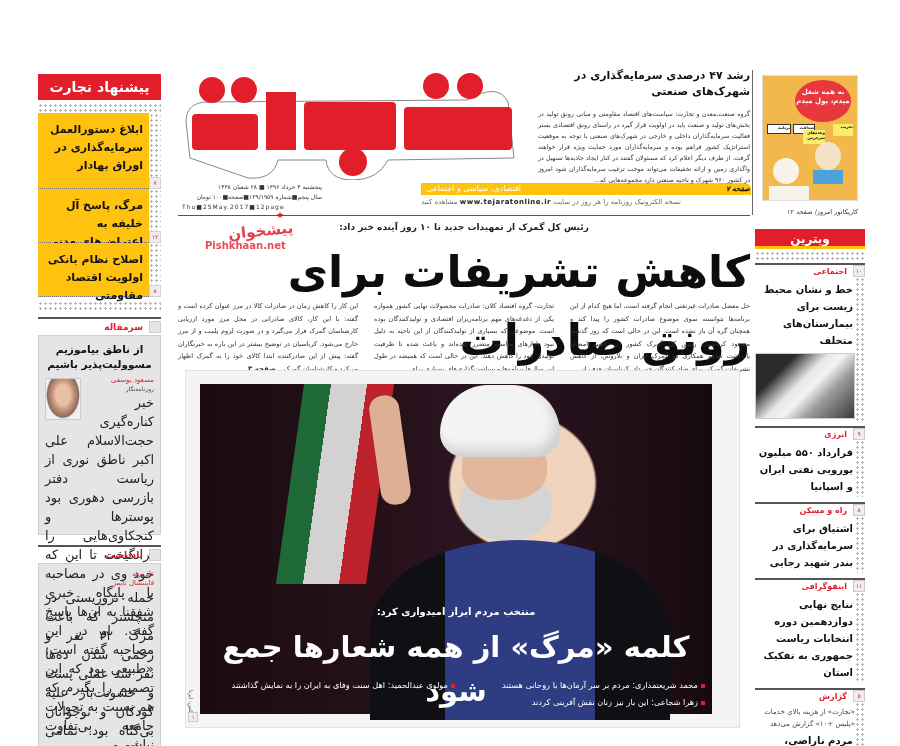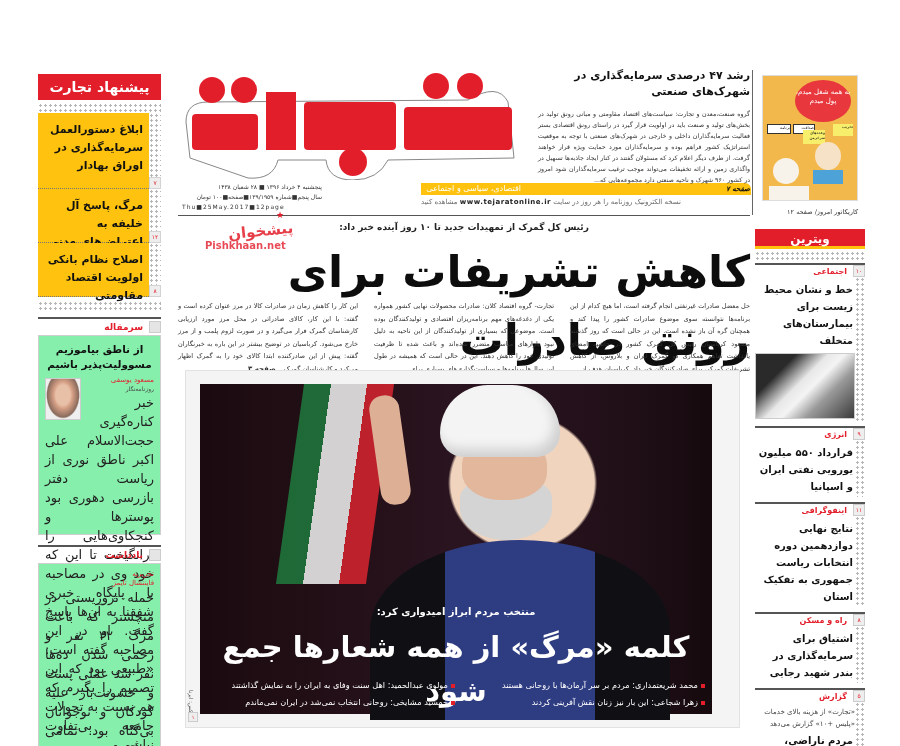--- a/index.html
+++ b/index.html
@@ -16,21 +16,21 @@
   .pish-item { display: flex; margin-top: 0; }
   .pish-body { flex: 1; background: #ffc20e; font-weight: bold; font-size: 11px; line-height: 18px; padding: 6px 6px 6px 4px; text-align: right; }
   .pish-side { width: 12px; position: relative; }
   .pish-num { position: absolute; bottom: 0; right: 0; width: 12px; height: 12px; background: #eee; border: 1px solid #d3d3d3; font-size: 6px; color: #e31e2b; text-align: center; line-height: 10px; }
   .pish-sep { border-bottom: 1px dotted #777; }
 
   .section-label { font-size: 9px; color: #e31e2b; font-weight: bold; text-align: right; padding-right: 18px; height: 16px; line-height: 16px; position: relative; }
   .section-label .sq { position: absolute; right: 0; top: 2px; width: 12px; height: 12px; background: #e5e5e5; border: 1px solid #ccc; }
   .rule { border-top: 2px solid #555; }
 
-  .opinion-box { border: 1px solid #cfcfcf; padding: 6px 6px 6px 6px; background: #86efac; }
+  .opinion-box { border: 1px solid #cfcfcf; padding: 6px 6px 6px 6px; background: #e5e5e5; }
   .op-title { font-weight: bold; font-size: 10.5px; line-height: 15px; text-align: center; margin-bottom: 4px; }
   .op-author { font-size: 7px; color: #e31e2b; line-height: 9px; }
   .op-role { font-size: 6px; color: #444; line-height: 8px; }
   .op-body { font-size: 13px; line-height: 19px; color: #222; text-align: justify; }
   .op-cont { font-size: 7px; font-weight: bold; margin-top: 2px; }
 
   .portrait { width: 36px; height: 42px; float: left; margin: 2px 4px 2px 0; background: radial-gradient(ellipse at 50% 40%, #e8bfa7 0 30%, #d49e84 40%, #8a6b5d 65%, #efefef 70%); border: 1px solid #ccc; }
 
   
   #logo { left: 178px; top: 62px; width: 345px; height: 118px; }
@@ -43,21 +43,21 @@
   #mast-star { left: 276px; top: 210px; color: #e31e2b; font-size: 9px; }
 
   
   #top-teaser { left: 538px; top: 68px; width: 212px; }
   #top-teaser h3 { font-size: 11px; font-weight: bold; text-align: right; line-height: 16px; margin-bottom: 8px; }
   #top-teaser p { font-size: 6.3px; line-height: 11px; color: #333; text-align: justify; }
   #top-teaser .pg { font-size: 7px; font-weight: bold; font-style: italic; }
   #vrule-top { left: 752px; top: 70px; height: 145px; border-right: 1px solid #666; }
 
   
-  #cartoon { left: 762px; top: 75px; width: 96px; height: 126px; background: #f2b84b; border: 1px solid #ddd; overflow: hidden; }
+  #cartoon { left: 762px; top: 75px; width: 96px; height: 126px; background: #f2b84b; border: 1px solid #ddd; overflow: hidden; font-weight: bold; }
   #cartoon-caption { left: 762px; top: 208px; width: 96px; font-size: 6.5px; color: #333; text-align: right; }
 
   
   #right-col { left: 755px; top: 229px; width: 110px; }
   #vitrin-banner { height: 20px; line-height: 20px; background: #e31e2b; color: #fff; font-weight: bold; font-size: 12px; text-align: center; border-bottom: 3px solid #ffc20e; }
   .vit-item { margin-top: 0; }
   .vit-head { display: flex; align-items: center; height: 14px; border-top: 2px solid #555; margin-top: 5px; }
   .vit-num { width: 12px; height: 12px; background: #eee; border: 1px solid #ccc; font-size: 6px; text-align: center; line-height: 10px; color: #e31e2b; margin-left: 0; }
   .vit-cat { font-size: 8px; color: #e31e2b; margin-right: 6px; font-weight: bold; }
   .vit-row { display: flex; }
@@ -222,37 +222,37 @@
         <span class="vit-cat">انرژی</span>
       </div>
     <div class="vit-row">
         <div class="vit-dots dots"></div>
         <div class="vit-title">قرارداد ۵۵۰ میلیون یورویی نفتی ایران و اسپانیا</div>
       </div>
   </div>
 
   <div class="vit-item">
     <div class="vit-head">
+        <div class="vit-num">۸</div>
+        <span class="vit-cat">راه و مسکن</span>
+      </div>
+    <div class="vit-row">
+        <div class="vit-dots dots"></div>
+        <div class="vit-title">اشتیاق برای سرمایه‌گذاری در بندر شهید رجایی</div>
+      </div>
+  </div>
+
+  <div class="vit-item">
+    <div class="vit-head">
         <div class="vit-num">۱۱</div>
         <span class="vit-cat">اینفوگرافی</span>
       </div>
     <div class="vit-row">
         <div class="vit-dots dots"></div>
         <div class="vit-title">نتایج نهایی دوازدهمین دوره انتخابات ریاست جمهوری به تفکیک استان</div>
-      </div>
-  </div>
-
-  <div class="vit-item">
-    <div class="vit-head">
-        <div class="vit-num">۸</div>
-        <span class="vit-cat">راه و مسکن</span>
-      </div>
-    <div class="vit-row">
-        <div class="vit-dots dots"></div>
-        <div class="vit-title">اشتیاق برای سرمایه‌گذاری در بندر شهید رجایی</div>
       </div>
   </div>
 
   <div class="vit-item">
     <div class="vit-head">
         <div class="vit-num">۵</div>
         <span class="vit-cat">گزارش</span>
       </div>
     <div class="vit-row">
       <div class="vit-dots dots"></div>
@@ -287,16 +287,15 @@
 <div id="beard" class="abs"></div>
 <div id="face" class="abs"></div>
 <div id="turban" class="abs"></div>
 
 <div id="photo-kicker" class="abs">منتخب مردم ابراز امیدواری کرد:</div>
 <div id="photo-headline" class="abs">کلمه «مرگ» از همه شعارها جمع شود</div>
 <div id="quotes" class="abs">
   <div class="q">محمد شریعتمداری: مردم بر سر آرمان‌ها با روحانی هستند</div>
   <div class="q">مولوی عبدالحمید: اهل سنت وفای به ایران را به نمایش گذاشتند</div>
   <div class="q">زهرا شجاعی: این بار نیز زنان نقش آفرینی کردند</div>
-  <div class="q">جمشید مشایخی: روحانی انتخاب نمی‌شد در ایران نمی‌ماندم</div>
 </div>
 <div id="photo-credit" class="abs">عکس: ایرنا</div>
 <div id="page-num" class="abs">۱</div>
 
 </body></html>

